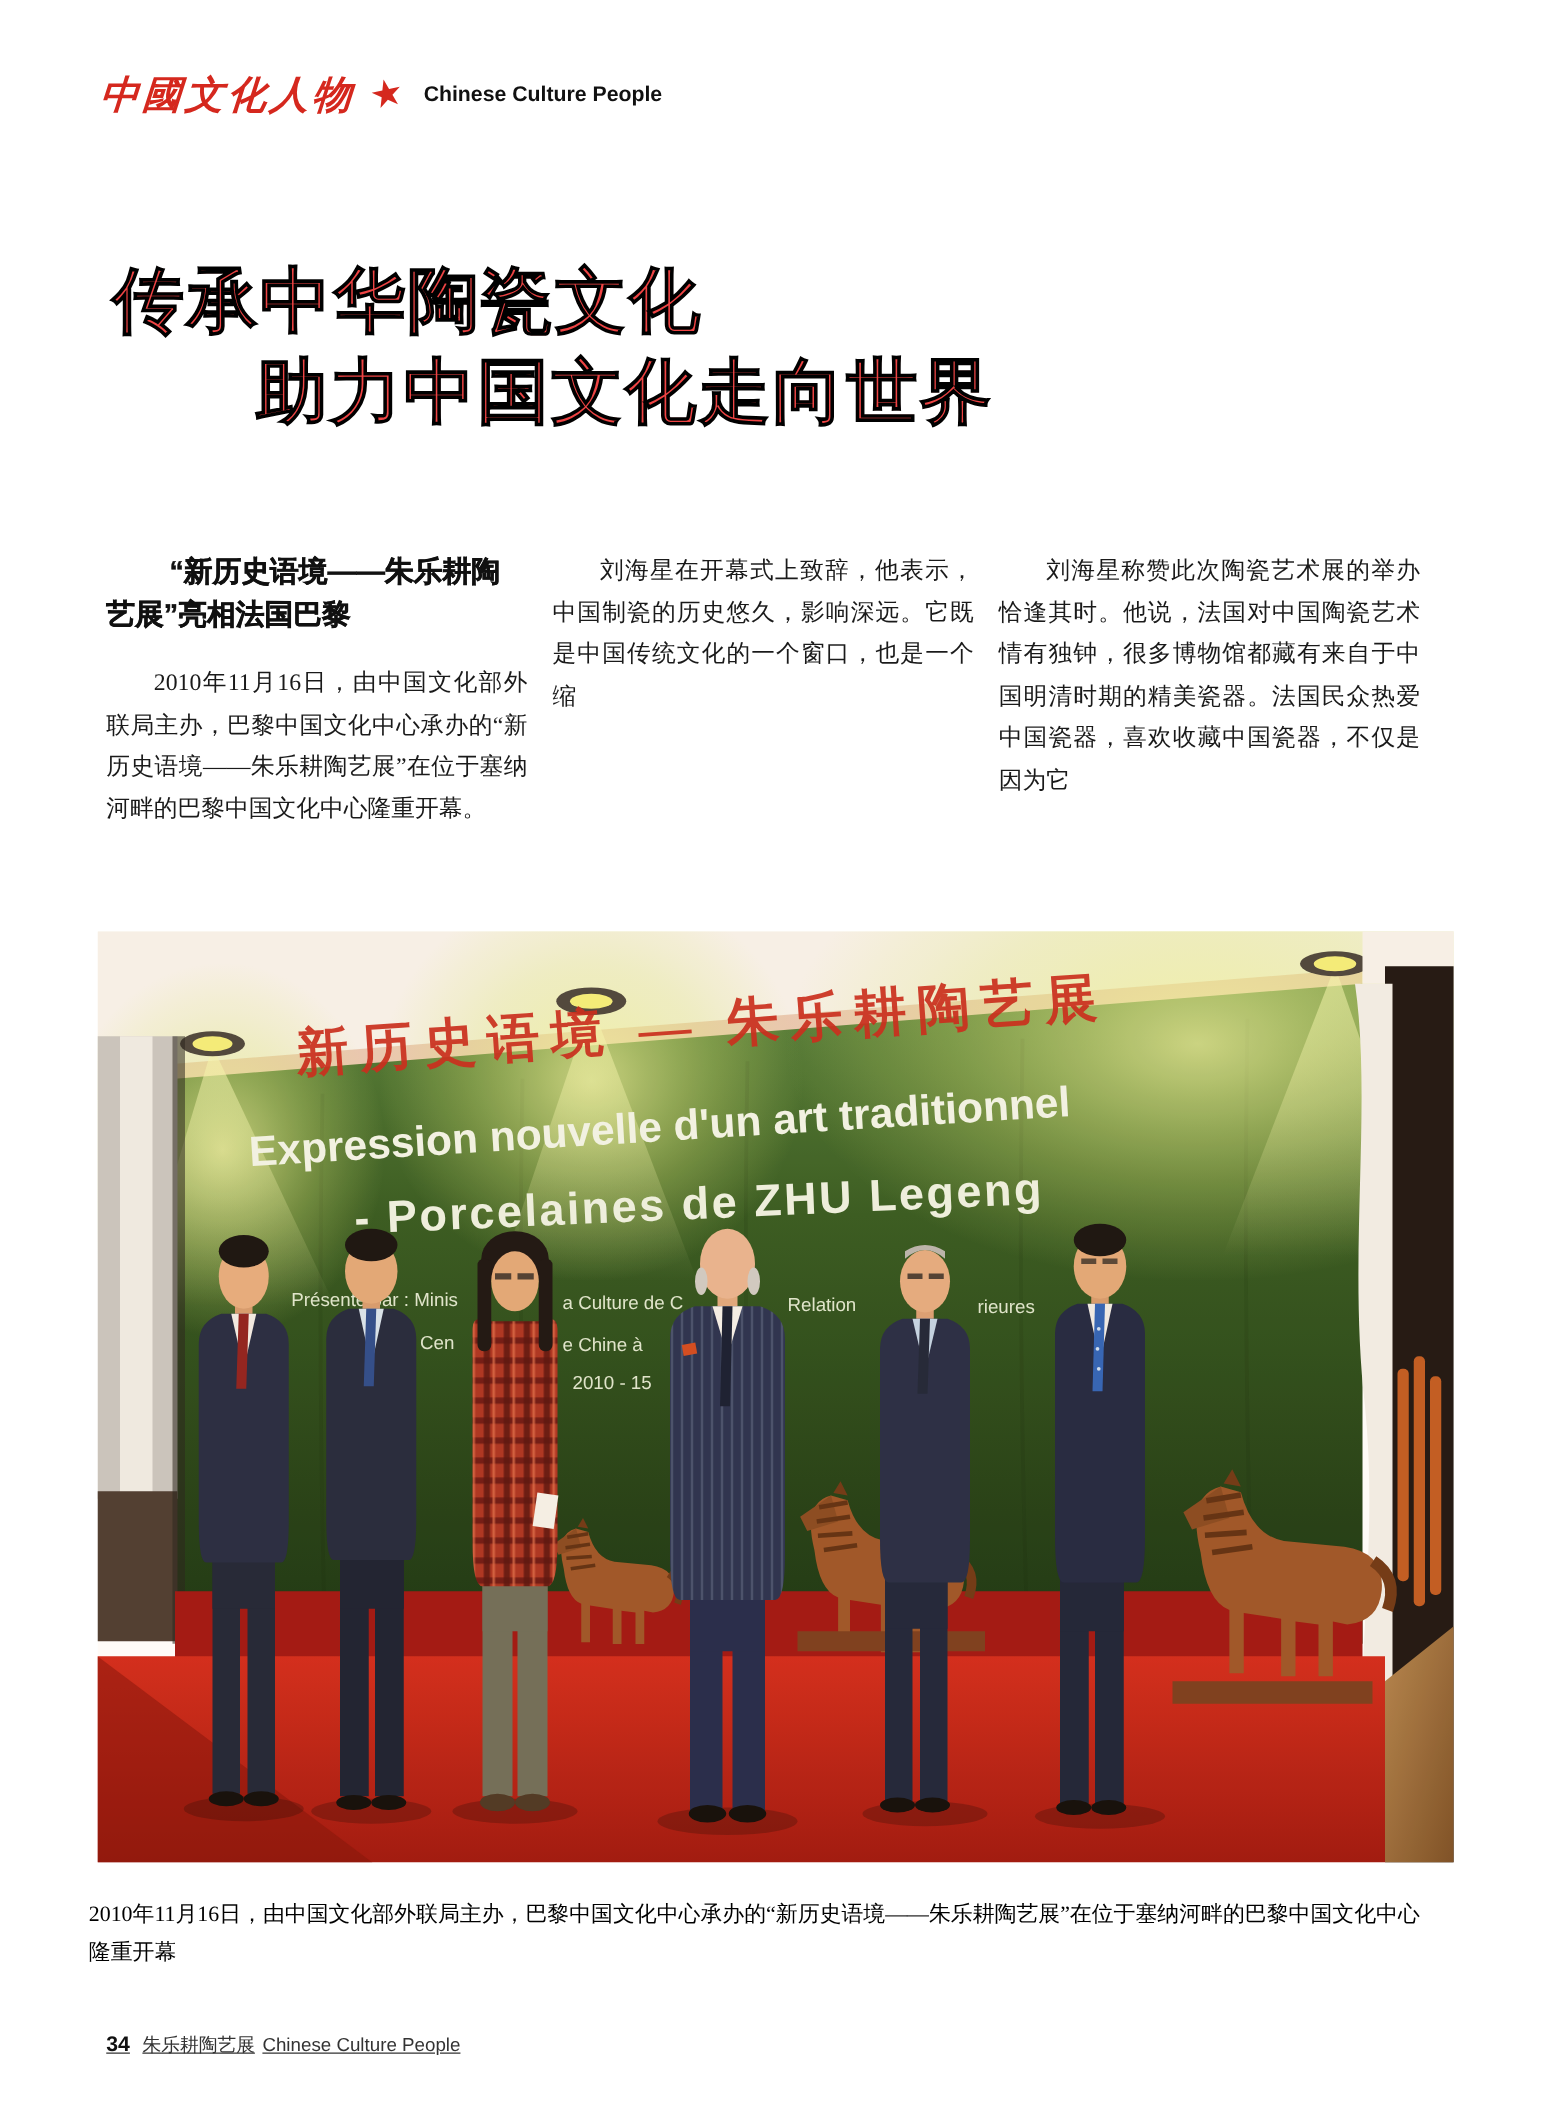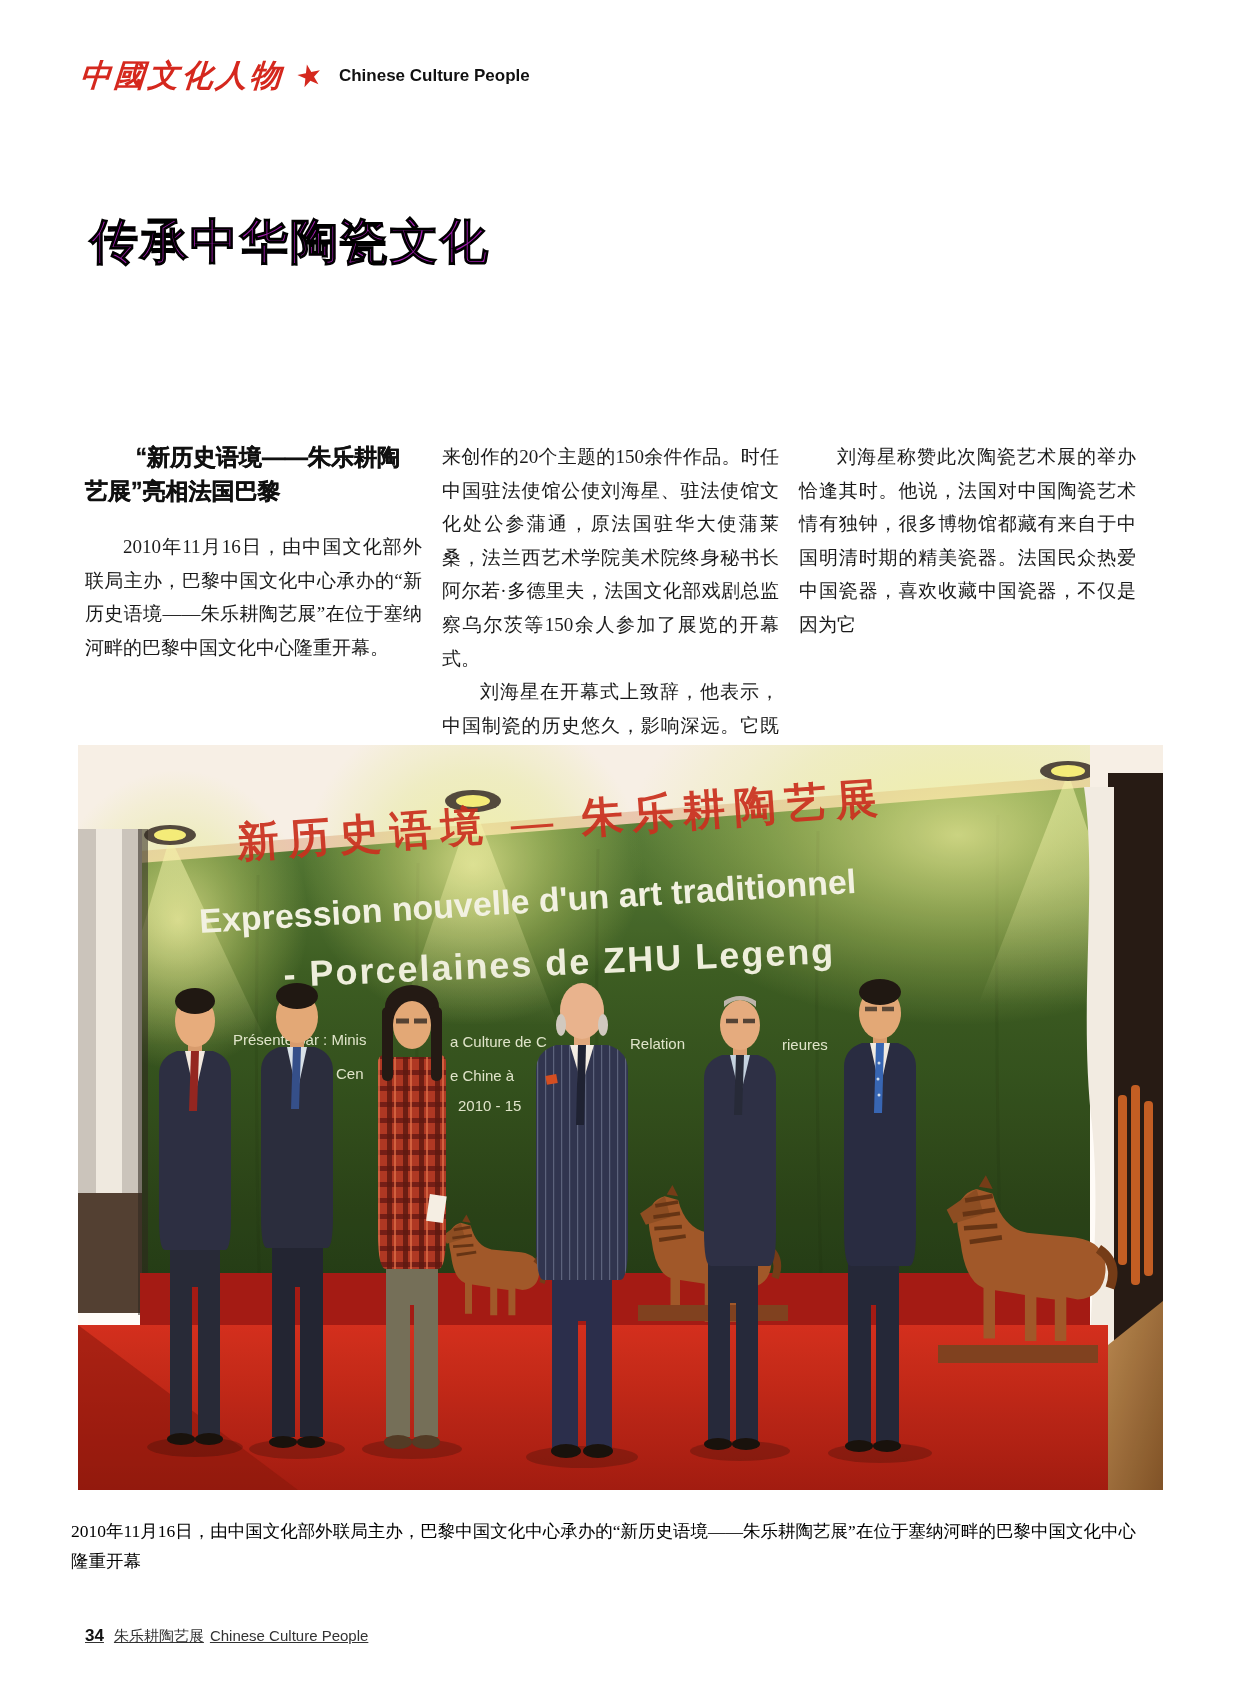--- a/index.html
+++ b/index.html
@@ -10,21 +10,21 @@
   
   .masthead{left:80px;top:55px;height:42px;display:flex;align-items:center;}
   .logo-cn{color:#d5281e;font-size:31px;font-weight:900;font-style:italic;
            letter-spacing:3px;font-family:"Liberation Serif","DejaVu Serif",serif;
            transform:skewX(-4deg);}
   .logo-star{color:#d5281e;font-size:30px;margin-left:12px;line-height:1;transform:rotate(-12deg);}
   .logo-en{color:#111;font-size:17px;font-weight:bold;margin-left:16px;
            font-family:"Liberation Sans","DejaVu Sans",sans-serif;}
 
   
-  .headline{left:90px;top:205px;font-size:48px;font-weight:900;color:#a21caf;
+  .headline{left:90px;top:205px;font-size:57px;font-weight:900;color:#ef4444;
             line-height:73px;letter-spacing:2px;-webkit-text-stroke:1.1px #000;}
   .headline .l2{margin-left:115px;}
 
   
   .columns{left:85px;top:440px;width:1075px;display:flex;gap:20px;}
   .col{width:337px;}
   .subhead{font-family:"Liberation Sans","DejaVu Sans",sans-serif;font-weight:bold;
            font-size:23px;line-height:34px;margin:0 0 22px 0;text-indent:2.2em;
            color:#111;-webkit-text-stroke:.4px #111;}
   .body-p{font-size:19px;line-height:33.6px;margin:0;text-align:justify;color:#1a1a1a;}
@@ -47,29 +47,29 @@
 <body>
 
 <div class="abs masthead">
   <span class="logo-cn">中國文化人物</span>
   <span class="logo-star">★</span>
   <span class="logo-en">Chinese Culture People</span>
 </div>
 
 <div class="abs headline">
   <div class="l1">传承中华陶瓷文化</div>
+  <div class="l2">助力中国文化走向世界</div>
 </div>
 
 <div class="abs columns">
   <div class="col">
       <h3 class="subhead">“新历史语境——朱乐耕陶艺展”亮相法国巴黎</h3>
       <p class="body-p indent">2010年11月16日，由中国文化部外联局主办，巴黎中国文化中心承办的“新历史语境——朱乐耕陶艺展”在位于塞纳河畔的巴黎中国文化中心隆重开幕。</p>
     </div>
   <div class="col">
-      <p class="body-p">来创作的20个主题的150余件作品。时任中国驻法使馆公使刘海星、驻法使馆文化处公参蒲通，原法国驻华大使蒲莱桑，法兰西艺术学院美术院终身秘书长阿尔若·多德里夫，法国文化部戏剧总监察乌尔茨等150余人参加了展览的开幕式。</p>
       <p class="body-p indent">刘海星在开幕式上致辞，他表示，中国制瓷的历史悠久，影响深远。它既是中国传统文化的一个窗口，也是一个缩</p>
     </div>
   <div class="col">
       <p class="body-p indent">刘海星称赞此次陶瓷艺术展的举办恰逢其时。他说，法国对中国陶瓷艺术情有独钟，很多博物馆都藏有来自于中国明清时期的精美瓷器。法国民众热爱中国瓷器，喜欢收藏中国瓷器，不仅是因为它</p>
     </div>
 </div>
 
 <div class="abs photo">
 <svg width="1085" height="745" viewBox="0 0 1085 745" xmlns="http://www.w3.org/2000/svg">
   <defs>

